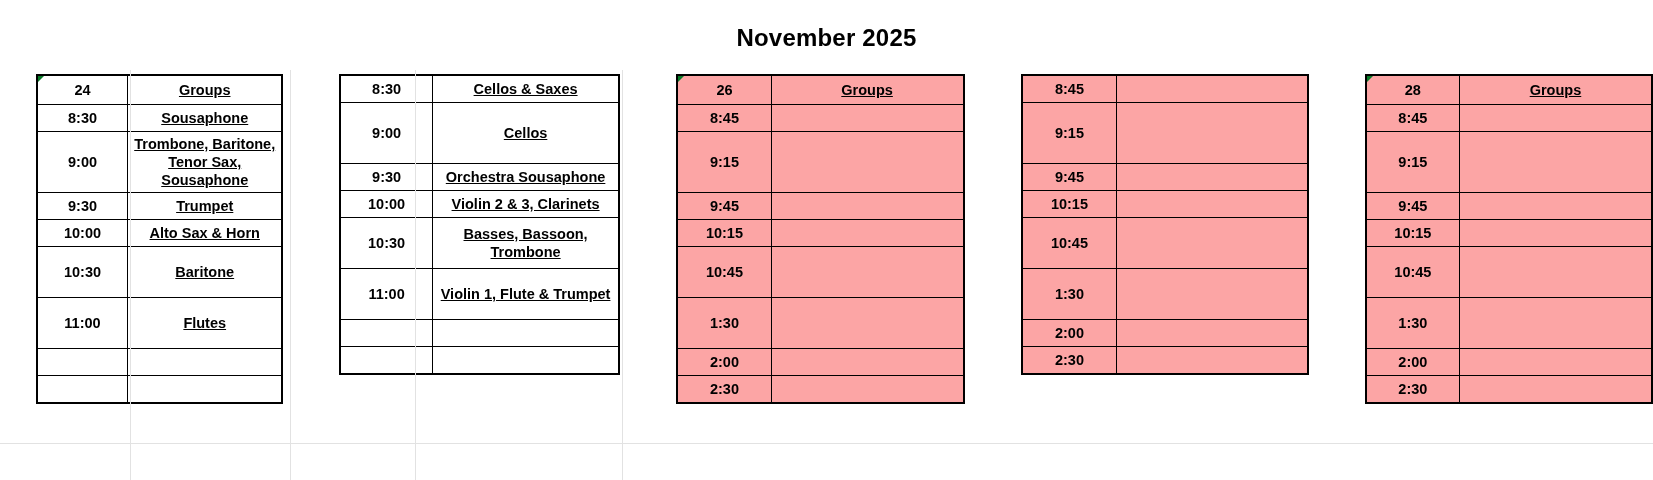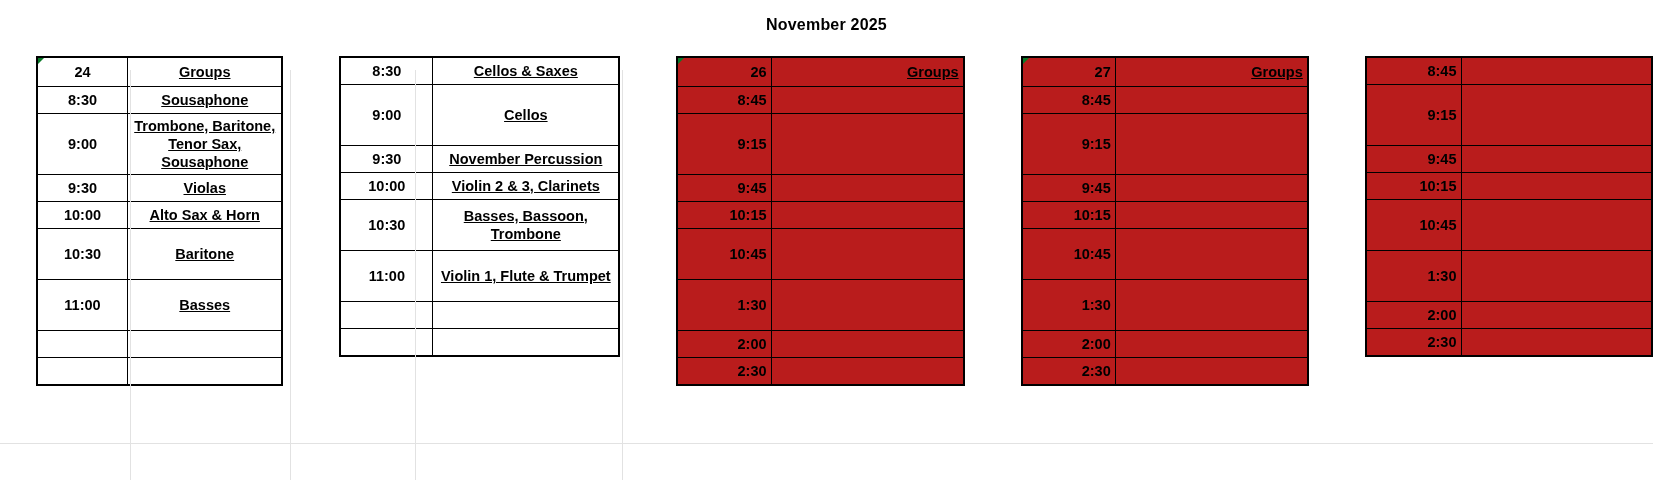--- a/index.html
+++ b/index.html
@@ -10,23 +10,23 @@
   body {
     width: 1653px;
     height: 480px;
     font-family: "Liberation Sans", sans-serif;
     color: #000000;
     position: relative;
     overflow: hidden;
   }
   .page-title {
     text-align: center;
-    font-size: 16px;
+    font-size: 24px;
     font-weight: bold;
-    margin-top: 16px;
+    margin-top: 24px;
     letter-spacing: 0.2px;
   }
   .tables-row {
     display: flex;
     align-items: flex-start;
     margin-top: 22px;
     padding-left: 36px;
     gap: 56px;
   }
   table.day {
@@ -63,23 +63,22 @@
   }
   
   table.white tr.head td,
   table.white td {
     background: #ffffff;
     color: #000;
   }
   
   table.gray tr.head td,
   table.gray td {
-    background: #b91c1c;
+    background: #fca5a5;
     color: #000;
-    text-align: right;
   }
   td.h22 { height: 22px; }
   td.h56 { height: 56px; margin-top: 9px; }
   td.h46 { height: 46px; }
   
   td.marker {
     position: relative;
   }
   td.marker::before {
     content: "";
@@ -139,33 +138,33 @@
       <tr>
         <td class="time h22">8:30</td>
         <td class="grp h22">Sousaphone</td>
       </tr>
       <tr>
         <td class="time h56">9:00</td>
         <td class="grp h56">Trombone, Baritone, Tenor Sax, Sousaphone</td>
       </tr>
       <tr>
         <td class="time h22">9:30</td>
-        <td class="grp h22">Violas</td>
+        <td class="grp h22">Trumpet</td>
       </tr>
       <tr>
         <td class="time h22">10:00</td>
         <td class="grp h22">Alto Sax &amp; Horn</td>
       </tr>
       <tr>
         <td class="time h46">10:30</td>
         <td class="grp h46">Baritone</td>
       </tr>
       <tr>
         <td class="time h46">11:00</td>
-        <td class="grp h46">Basses</td>
+        <td class="grp h46">Flutes</td>
       </tr>
       <tr>
         <td class="time h22"></td>
         <td class="grp h22"></td>
       </tr>
       <tr>
         <td class="time h22"></td>
         <td class="grp h22"></td>
       </tr>
     </tbody>
@@ -176,21 +175,21 @@
       <tr>
         <td class="time h22">8:30</td>
         <td class="grp h22">Cellos &amp; Saxes</td>
       </tr>
       <tr>
         <td class="time h56">9:00</td>
         <td class="grp h56">Cellos</td>
       </tr>
       <tr>
         <td class="time h22">9:30</td>
-        <td class="grp h22">November Percussion</td>
+        <td class="grp h22">Orchestra Sousaphone</td>
       </tr>
       <tr>
         <td class="time h22">10:00</td>
         <td class="grp h22">Violin 2 &amp; 3, Clarinets</td>
       </tr>
       <tr>
         <td class="time h46">10:30</td>
         <td class="grp h46">Basses, Bassoon, Trombone</td>
       </tr>
       <tr>
@@ -244,24 +243,20 @@
       </tr>
       <tr>
         <td class="time h22">2:30</td>
         <td class="grp h22"></td>
       </tr>
     </tbody>
   </table>
 
   <table class="day gray">
     <tbody>
-      <tr class="head">
-        <td class="time marker">27</td>
-        <td class="grp">Groups</td>
-      </tr>
       <tr>
         <td class="time h22">8:45</td>
         <td class="grp h22"></td>
       </tr>
       <tr>
         <td class="time h56">9:15</td>
         <td class="grp h56"></td>
       </tr>
       <tr>
         <td class="time h22">9:45</td>
@@ -285,20 +280,24 @@
       </tr>
       <tr>
         <td class="time h22">2:30</td>
         <td class="grp h22"></td>
       </tr>
     </tbody>
   </table>
 
   <table class="day gray">
     <tbody>
+      <tr class="head">
+        <td class="time marker">28</td>
+        <td class="grp">Groups</td>
+      </tr>
       <tr>
         <td class="time h22">8:45</td>
         <td class="grp h22"></td>
       </tr>
       <tr>
         <td class="time h56">9:15</td>
         <td class="grp h56"></td>
       </tr>
       <tr>
         <td class="time h22">9:45</td>

